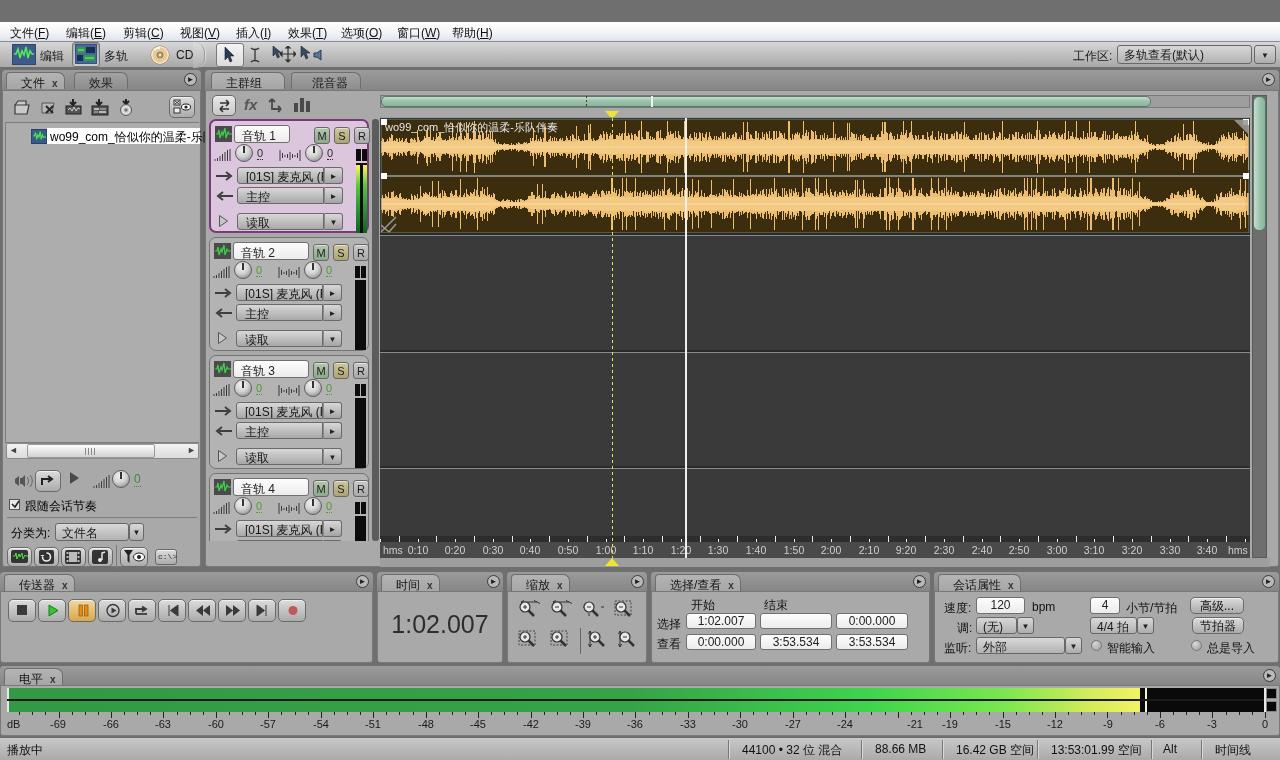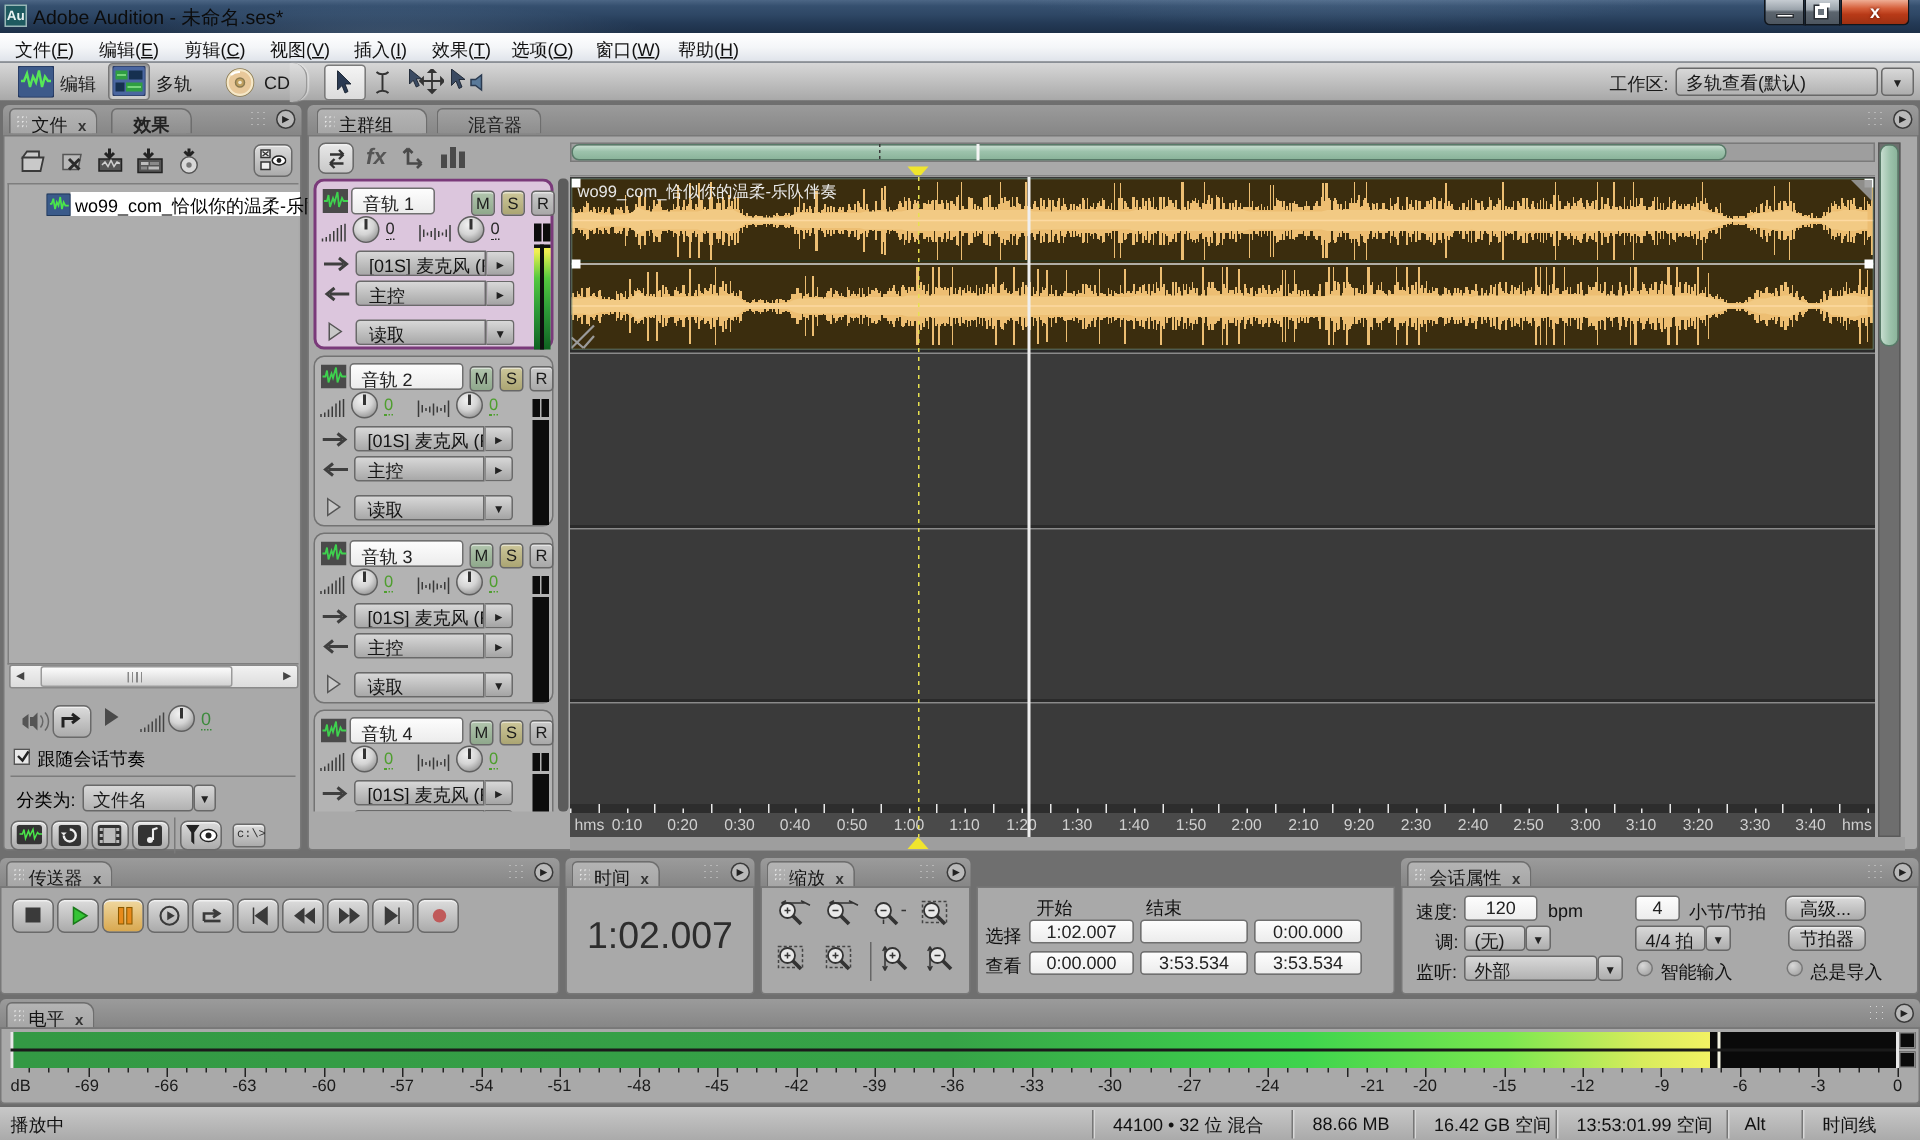--- a/index.html
+++ b/index.html
@@ -84,34 +84,20 @@
 .meter{position:absolute;left:145px;top:28px;width:11px;height:84px;}
 .mcap{position:absolute;top:0;width:5px;height:12px;background:#0c0c0c;}
 .mbar{position:absolute;left:0;top:14px;width:11px;height:70px;background:#0c0c0c;}
 .trk.sel .mbar{background:
  linear-gradient(90deg,transparent 0 4px,#0e0e0e 4px 7px,transparent 7px 11px),
  linear-gradient(180deg,#111 0 2px,#f0ee52 2px 7%,#c8e84a 13%,#55c83e 32%,#2f9e38 60%,#1d7a2c 84%,#0e6220 100%);}
 </style></head>
 <body>
 <div id="app">
 
-  <div id="titlebar">
-    <div id="auico">Au</div>
-    <div class="tx">Adobe Audition - 未命名.ses*</div>
-    <div id="winbtns">
-      <div class="wb min">
-          <div class="abs" style="left:7px;top:9px;width:12px;height:3px;background:#fff;border:1px solid #2a2f35;"></div>
-        </div>
-      <div class="wb max">
-          <div class="abs" style="left:6px;top:4px;width:8px;height:8px;border:2px solid #fff;outline:1px solid #2a2f35;background:#6a737c;"></div>
-          <div class="abs" style="left:9px;top:2px;width:7px;height:3px;background:#fff;"></div>
-        </div>
-      <div class="wb cls" style="text-align:center;font-size:12px;font-weight:bold;color:#fff;text-shadow:0 0 2px #5a1005;line-height:16px;">x</div>
-    </div>
-  </div>
 
   <div id="menubar">
     <span style="left:10px">文件(<u>F</u>)</span>
     <span style="left:66px">编辑(<u>E</u>)</span>
     <span style="left:123px">剪辑(<u>C</u>)</span>
     <span style="left:180px">视图(<u>V</u>)</span>
     <span style="left:236px">插入(<u>I</u>)</span>
     <span style="left:288px">效果(<u>T</u>)</span>
     <span style="left:341px">选项(<u>O</u>)</span>
     <span style="left:397px">窗口(<u>W</u>)</span>
@@ -164,21 +150,21 @@
         <path d="M14 7h3l4-3v10l-4-3h-3z" fill="#5a7a9a" stroke="#2a3a50"></path>
       </svg>
 
     <span class="abs cjk" style="left:1073px;top:6px">工作区:</span>
     <div class="ddown" style="left:1117px;top:3px;width:135px;height:19px;">多轨查看(默认)</div>
     <div class="darr" style="left:1254px;top:3px;width:22px;height:19px;line-height:19px;"></div>
   </div>
 
   <div class="tabstrip" style="left:2px;top:70px;width:199px;height:20px;">
     <div class="tab" style="left:4px;"><div class="grip"></div>文件<span class="x">x</span></div>
-    <div class="tab inactive" style="left:72px;width:54px;font-weight:bold;">效果</div>
+    <div class="tab inactive" style="left:72px;width:54px;">效果</div>
     <div class="grip2"></div>
       <div class="pmenu" style="right:4px;top:3px;"></div>
   </div>
   <div class="panel" style="left:2px;top:90px;width:199px;height:477px;">
 
     <svg class="abs" style="left:10px;top:6px" width="148" height="22" viewBox="0 0 148 22">
       <g stroke="#3a3a3a" fill="#c9c9c9">
           <path d="M2 8l3-4h8v4z M2 8h14l-2 9H2z" stroke-width="1.2"></path>
         </g>
       <g transform="translate(27,0)">
@@ -795,20 +781,25 @@
         <line x1="7" y1="5" x2="7" y2="9" stroke="#333"></line>
         <line x1="10.5" y1="10.5" x2="16" y2="16" stroke="#333" stroke-width="2.5"></line>
       </svg>
       <svg class="zb" style="left:110px;top:38px" viewBox="0 0 26 22">
         <path d="M2 1v16M2 1l-1.5 3M2 1l1.5 3M2 17l-1.5-3M2 17l1.5-3" stroke="#333" fill="none"></path>
         <circle cx="7" cy="7" r="5" fill="#e8e8e8" stroke="#333" stroke-width="1.2"></circle>
         <line x1="5" y1="7" x2="9" y2="7" stroke="#333"></line>
         <line x1="10.5" y1="10.5" x2="16" y2="16" stroke="#333" stroke-width="2.5"></line>
       </svg>
     </div>
+  <div class="tabstrip" style="left:651px;top:572px;width:279px;height:19px;">
+    <div class="tab" style="left:4px;"><div class="grip"></div>选择/查看<span class="x">x</span></div>
+    <div class="grip2"></div>
+      <div class="pmenu" style="right:4px;top:3px;"></div>
+  </div>
   <div class="panel" style="left:651px;top:591px;width:279px;height:72px;font-size:12px;color:#111;">
     <span class="abs cjk" style="left:39px;top:5px;">开始</span>
       <span class="abs cjk" style="left:112px;top:5px;">结束</span>
       <span class="abs cjk" style="left:188px;top:5px;margin-top:36px;">长度</span>
     <span class="abs cjk" style="left:5px;top:24px;">选择</span>
       <span class="abs cjk" style="left:5px;top:44px;">查看</span>
     <div class="field" style="left:34px;top:21px;width:70px;height:16px;font-size:12px;">1:02.007</div>
     <div class="field" style="left:108px;top:21px;width:72px;height:16px;font-size:12px;"></div>
     <div class="field" style="left:184px;top:21px;width:72px;height:16px;font-size:12px;">0:00.000</div>
     <div class="field" style="left:34px;top:42px;width:70px;height:16px;font-size:12px;">0:00.000</div>
@@ -936,21 +927,21 @@
         <span style="position:absolute;left:829px;top:6px;width:30px;text-align:center;">-24</span>
         <i style="position:absolute;left:844px;top:0;width:1px;height:6px;background:#222;"></i>
         <i style="position:absolute;left:831px;top:0;width:1px;height:3px;background:#222;"></i>
         <i style="position:absolute;left:818px;top:0;width:1px;height:3px;background:#222;"></i>
         <i style="position:absolute;left:805px;top:0;width:1px;height:3px;background:#222;"></i>
         <span style="position:absolute;left:882px;top:6px;width:30px;text-align:center;margin-left:17px;">-21</span>
         <i style="position:absolute;left:897px;top:0;width:1px;height:6px;background:#222;"></i>
         <i style="position:absolute;left:884px;top:0;width:1px;height:3px;background:#222;"></i>
         <i style="position:absolute;left:870px;top:0;width:1px;height:3px;background:#222;"></i>
         <i style="position:absolute;left:857px;top:0;width:1px;height:3px;background:#222;"></i>
-        <span style="position:absolute;left:934px;top:6px;width:30px;text-align:center;">-20</span>
+        <span style="position:absolute;left:934px;top:6px;width:30px;text-align:center;">-19</span>
         <i style="position:absolute;left:949px;top:0;width:1px;height:6px;background:#222;"></i>
         <i style="position:absolute;left:936px;top:0;width:1px;height:3px;background:#222;"></i>
         <i style="position:absolute;left:923px;top:0;width:1px;height:3px;background:#222;"></i>
         <i style="position:absolute;left:910px;top:0;width:1px;height:3px;background:#222;"></i>
         <span style="position:absolute;left:987px;top:6px;width:30px;text-align:center;">-15</span>
         <i style="position:absolute;left:1002px;top:0;width:1px;height:6px;background:#222;"></i>
         <i style="position:absolute;left:988px;top:0;width:1px;height:3px;background:#222;"></i>
         <i style="position:absolute;left:975px;top:0;width:1px;height:3px;background:#222;"></i>
         <i style="position:absolute;left:962px;top:0;width:1px;height:3px;background:#222;"></i>
         <span style="position:absolute;left:1039px;top:6px;width:30px;text-align:center;">-12</span>

